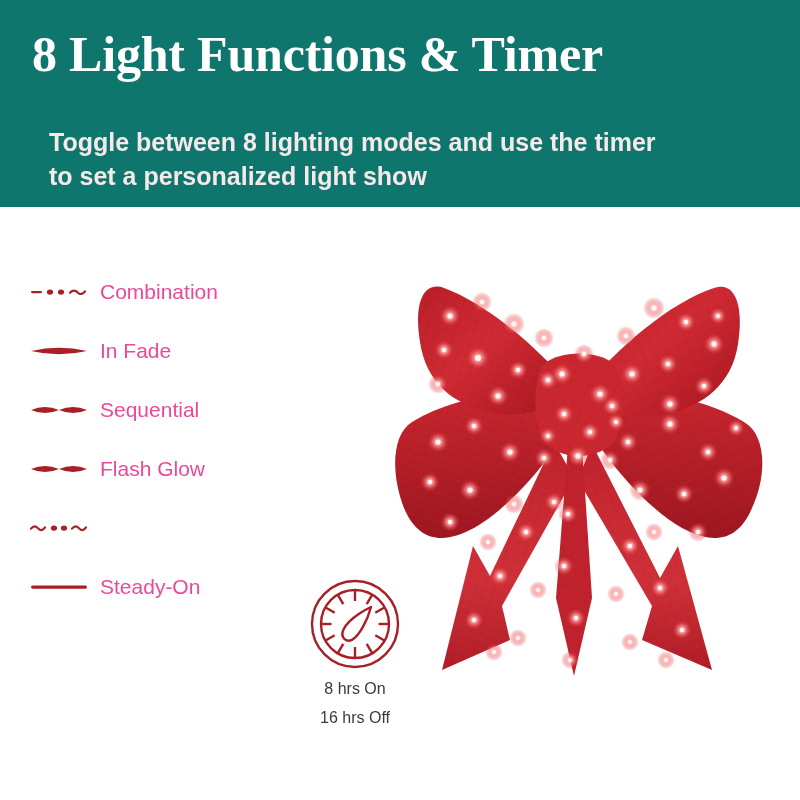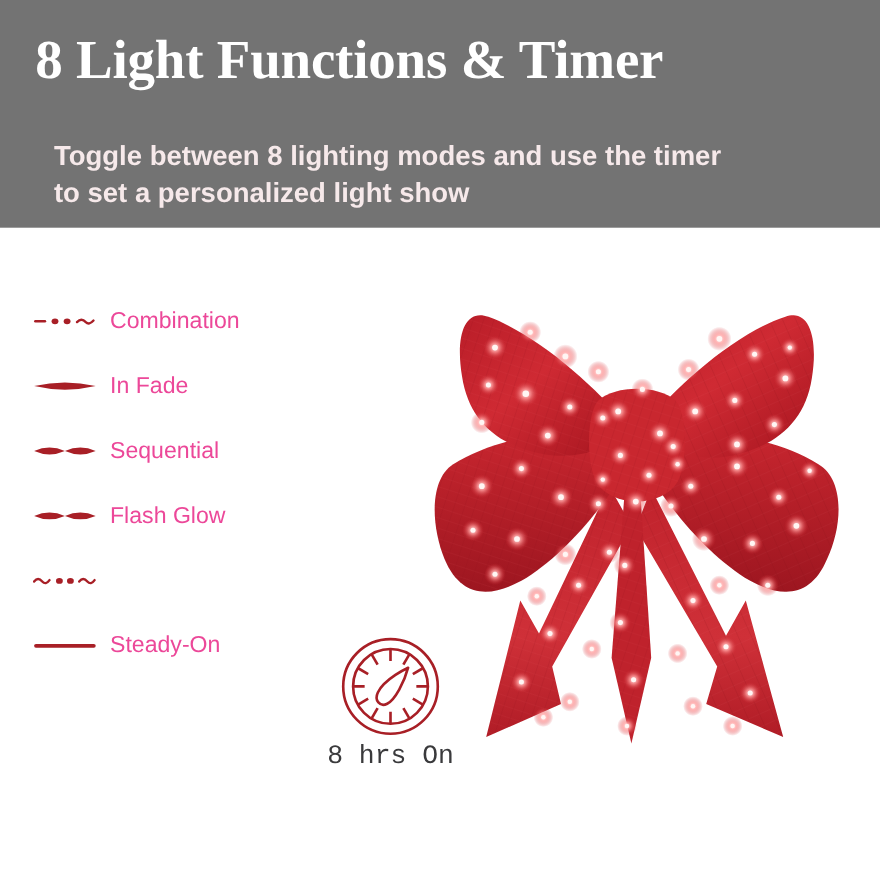--- a/index.html
+++ b/index.html
@@ -20,21 +20,21 @@
     height: 800px;
     background: #ffffff;
   }
 
   
   .header {
     position: absolute;
     left: 0; top: 0;
     width: 800px;
     height: 207px;
-    background: #737373;
+    background: #0f766e;
     box-sizing: border-box;
     padding: 0 32px;
   }
   .header-title {
     position: absolute;
     left: 32px;
     top: 24px;
     margin: 0;
     font-family: "Liberation Serif", "DejaVu Serif", serif;
     font-weight: 700;
@@ -95,22 +95,22 @@
     text-align: center;
   }
   .timer-icon {
     display: block;
     margin: 0 auto;
     width: 92px;
     height: 92px;
   }
   .timer-text {
     margin-top: 4px;
-    font-family: Liberation Mono, monospace;
-    font-size: 24px;
+    font-family: Liberation Sans, sans-serif;
+    font-size: 16px;
     line-height: 29px;
     color: #3a3a3c;
   }
   .timer-text span { display: block; }
 
   
   .bow-wrap {
     position: absolute;
     left: 378px;
     top: 246px;
@@ -204,20 +204,21 @@
         <line x1="29" y1="74.9" x2="34.3" y2="65.8"></line>
         <line x1="16.6" y1="62.5" x2="25.7" y2="57.2"></line>
         <line x1="12" y1="46" x2="22.5" y2="46"></line>
         <line x1="16.6" y1="29.5" x2="25.7" y2="34.8"></line>
         <line x1="29" y1="17.1" x2="34.3" y2="26.2"></line>
       </g>
       <path d="M62 29 C62 29 40.5 39 34.5 51.5 C31 58.8 36.5 65 43 61.8 C50.2 58.2 58.6 42 62 29 Z" fill="none" stroke="#a81f26" stroke-width="2.4" stroke-linejoin="round"></path>
     </svg>
     <div class="timer-text">
       <span>8 hrs On</span>
+      <span>16 hrs Off</span>
     </div>
   </div>
 
   <div class="bow-wrap">
     <svg class="bow-svg" viewBox="0 0 404 448">
       <defs>
         <radialGradient id="lgGlow" cx="50%" cy="50%" r="50%">
           <stop offset="0%" stop-color="#fff6f6" stop-opacity="1"></stop>
           <stop offset="38%" stop-color="#ff9a9a" stop-opacity="0.75"></stop>
           <stop offset="100%" stop-color="#d0262f" stop-opacity="0"></stop>

